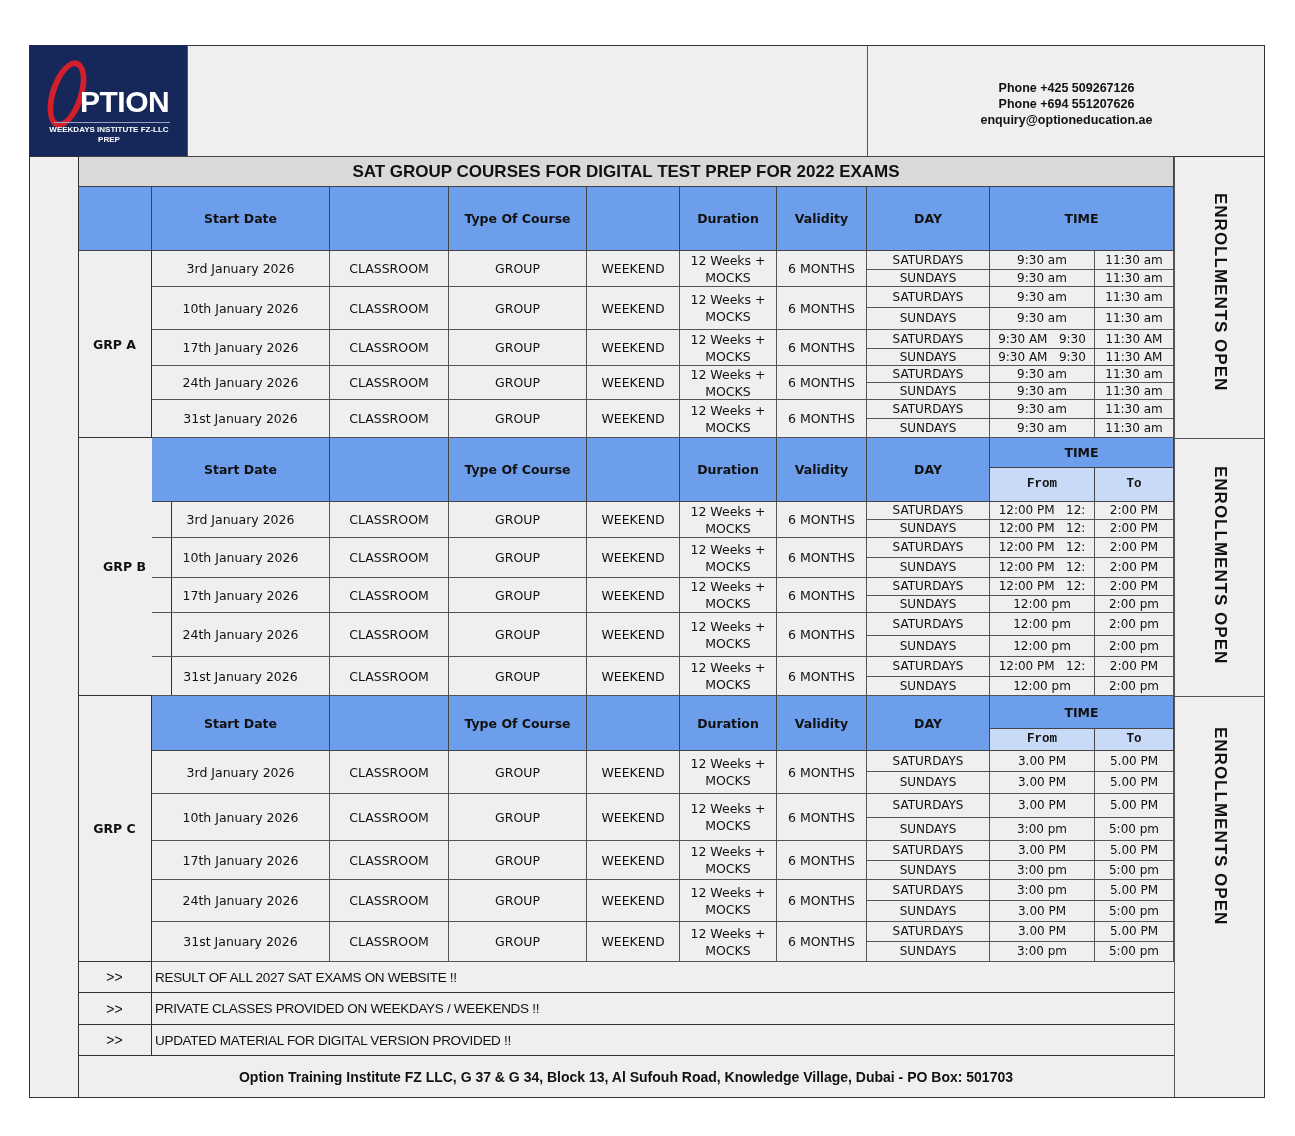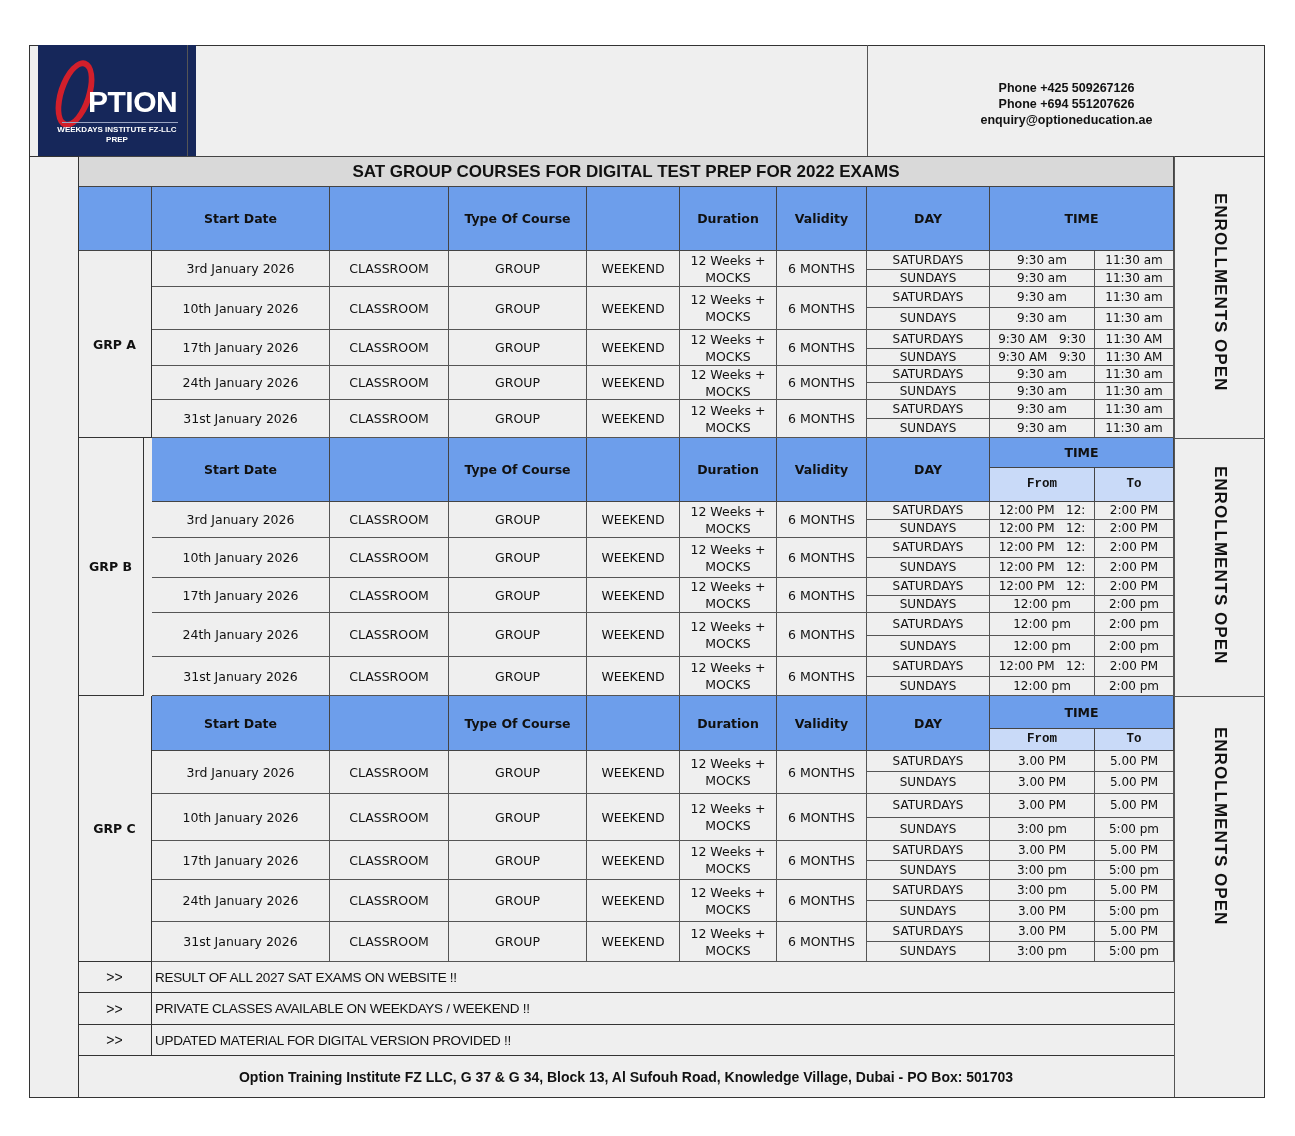--- a/index.html
+++ b/index.html
@@ -1,19 +1,19 @@
 <!DOCTYPE html>
 <html><head>
 <meta charset="utf-8">
 <style>
   html, body { margin: 0; padding: 0; background: #ffffff; }
   body { width: 1295px; height: 1136px; position: relative; overflow: hidden; font-family: "DejaVu Sans", sans-serif; color: #111; }
   .abs { position: absolute; box-sizing: border-box; }
   .frame { left: 29px; top: 45px; width: 1236px; height: 1053px; border: 1px solid #333; background: #efefef; }
-  .logo { left: 38px; top: 45px; width: 158px; height: 111px; background: #16275a; }
+  .logo { left: 30px; top: 45px; width: 158px; height: 111px; background: #16275a; }
   .logo-o { position: absolute; left: 20px; top: 14px; width: 34px; height: 70px; border: 6px solid #d21f2b; border-radius: 50%; transform: rotate(18deg); box-sizing: border-box; }
   .logo-text { position: absolute; left: 50px; top: 40px; font-family: "Liberation Sans", sans-serif; font-weight: bold; font-size: 30px; color: #fff; letter-spacing: -0.5px; }
   .logo-line { position: absolute; left: 24px; top: 77px; width: 116px; height: 1px; background: #9aa4c2; }
   .logo-sub { position: absolute; left: 0; width: 158px; text-align: center; font-family: "Liberation Sans", sans-serif; font-weight: bold; font-size: 8px; color: #fff; }
   .hdr-mid { left: 187px; top: 45px; width: 681px; height: 111px; border-left: 1px solid #555; border-right: 1px solid #555; }
   .contact { left: 868px; top: 45px; width: 397px; height: 111px; display: flex; flex-direction: column; justify-content: center; align-items: center; font-family: "Liberation Sans", sans-serif; font-weight: bold; font-size: 12.5px; line-height: 16px; padding-top: 6px; }
   .hline { height: 1px; background: #333; }
   .title { left: 78px; top: 156px; width: 1096px; height: 31px; background: #d9d9d9; border: 1px solid #444; text-align: center; font-family: "Liberation Sans", sans-serif; font-weight: bold; font-size: 17px; line-height: 29px; }
   .cell { display: flex; align-items: center; justify-content: center; text-align: center; font-size: 12.5px; line-height: 17px; border-right: 1px solid #555; border-bottom: 1px solid #555; }
   .hcell { background: #6d9eeb; font-weight: bold; font-size: 12.5px; color: #111; border-right: 1px solid #444; border-bottom: 1px solid #444; }
@@ -113,21 +113,21 @@
     <div class="abs cell" style="left: 449px; top: 400px; width: 138px; height: 38px;">GROUP</div>
     <div class="abs cell" style="left: 587px; top: 400px; width: 93px; height: 38px;">WEEKEND</div>
     <div class="abs cell" style="left: 680px; top: 400px; width: 97px; height: 38px;;padding:0 8px;line-height:17px;">12 Weeks + MOCKS</div>
     <div class="abs cell" style="left: 777px; top: 400px; width: 90px; height: 38px;">6 MONTHS</div>
     <div class="abs cell" style="left: 867px; top: 400px; width: 123px; height: 19px;;font-size:12px;">SATURDAYS</div>
     <div class="abs cell" style="left: 990px; top: 400px; width: 105px; height: 19px;;font-size:12px;white-space:pre;">9:30 am</div>
     <div class="abs cell" style="left: 1095px; top: 400px; width: 79px; height: 19px;;font-size:12px;">11:30 am</div>
     <div class="abs cell" style="left: 867px; top: 419px; width: 123px; height: 19px;;font-size:12px;">SUNDAYS</div>
     <div class="abs cell" style="left: 990px; top: 419px; width: 105px; height: 19px;;font-size:12px;white-space:pre;">9:30 am</div>
     <div class="abs cell" style="left: 1095px; top: 419px; width: 79px; height: 19px;;font-size:12px;">11:30 am</div>
-    <div class="abs cell grp" style="left: 78px; top: 438px; width: 66px; height: 258px;">GRP B</div>
+    <div class="abs cell grp" style="left: 78px; top: 438px; width: 94px; height: 258px;">GRP B</div>
     <div class="abs cell hcell" style="left: 152px; top: 438px; width: 178px; height: 64px;">Start Date</div>
     <div class="abs cell hcell" style="left: 330px; top: 438px; width: 119px; height: 64px;"></div>
     <div class="abs cell hcell" style="left: 449px; top: 438px; width: 138px; height: 64px;">Type Of Course</div>
     <div class="abs cell hcell" style="left: 587px; top: 438px; width: 93px; height: 64px;"></div>
     <div class="abs cell hcell" style="left: 680px; top: 438px; width: 97px; height: 64px;">Duration</div>
     <div class="abs cell hcell" style="left: 777px; top: 438px; width: 90px; height: 64px;">Validity</div>
     <div class="abs cell hcell" style="left: 867px; top: 438px; width: 123px; height: 64px;">DAY</div>
     <div class="abs cell hcell" style="left: 990px; top: 438px; width: 184px; height: 30px;">TIME</div>
     <div class="abs cell hcell subh" style="left: 990px; top: 468px; width: 105px; height: 34px;">From</div>
     <div class="abs cell hcell subh" style="left: 1095px; top: 468px; width: 79px; height: 34px;">To</div>
@@ -261,21 +261,21 @@
     <div class="abs cell" style="left: 1095px; top: 922px; width: 79px; height: 20px;;font-size:12px;">5.00 PM</div>
     <div class="abs cell" style="left: 867px; top: 942px; width: 123px; height: 20px;;font-size:12px;">SUNDAYS</div>
     <div class="abs cell" style="left: 990px; top: 942px; width: 105px; height: 20px;;font-size:12px;white-space:pre;">3:00 pm</div>
     <div class="abs cell" style="left: 1095px; top: 942px; width: 79px; height: 20px;;font-size:12px;">5:00 pm</div>
   </div>
 
 <div id="notes">
     <div class="abs note-arrow" style="left: 78px; top: 962px; width: 74px; height: 31px;">&gt;&gt;</div>
     <div class="abs note-text" style="left: 152px; top: 962px; width: 1022px; height: 31px;">RESULT OF ALL 2027 SAT EXAMS ON WEBSITE !!</div>
     <div class="abs note-arrow" style="left: 78px; top: 993px; width: 74px; height: 32px;">&gt;&gt;</div>
-    <div class="abs note-text" style="left: 152px; top: 993px; width: 1022px; height: 32px;">PRIVATE CLASSES AVAILABLE ON WEEKDAYS / WEEKEND !!</div>
+    <div class="abs note-text" style="left: 152px; top: 993px; width: 1022px; height: 32px;">PRIVATE CLASSES PROVIDED ON WEEKDAYS / WEEKENDS !!</div>
     <div class="abs note-arrow" style="left: 78px; top: 1025px; width: 74px; height: 31px;">&gt;&gt;</div>
     <div class="abs note-text" style="left: 152px; top: 1025px; width: 1022px; height: 31px;">UPDATED MATERIAL FOR DIGITAL VERSION PROVIDED !!</div>
   </div>
 
 <div class="abs footer" style="left:78px;top:1056px;width:1096px;height:41px;">Option Training Institute FZ LLC, G 37 &amp; G 34, Block 13, Al Sufouh Road, Knowledge Village, Dubai - PO Box: 501703</div>
 
 <div class="abs" style="left:1174px;top:156px;width:1px;height:941px;background:#555;"></div>
 <div class="abs" style="left:78px;top:156px;width:1px;height:941px;background:#333;"></div>
 <div class="abs vert" style="left:1174px;top:187px;width:91px;height:210px;">ENROLLMENTS OPEN</div>
 <div class="abs" style="left:1174px;top:438px;width:91px;height:1px;background:#555;"></div>

